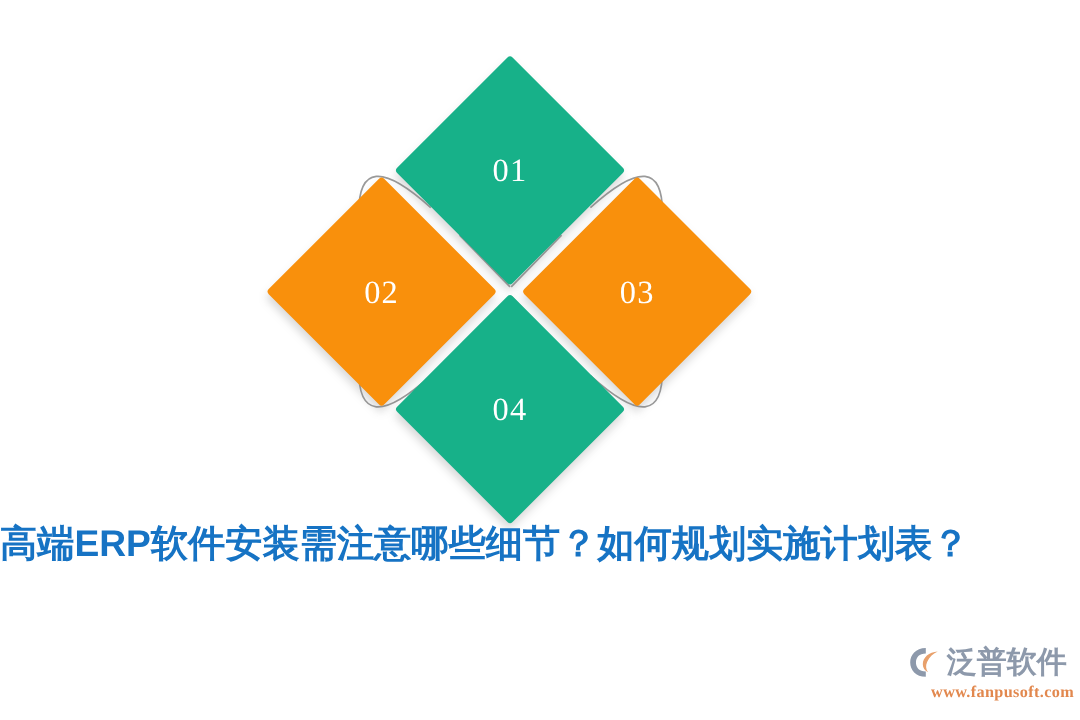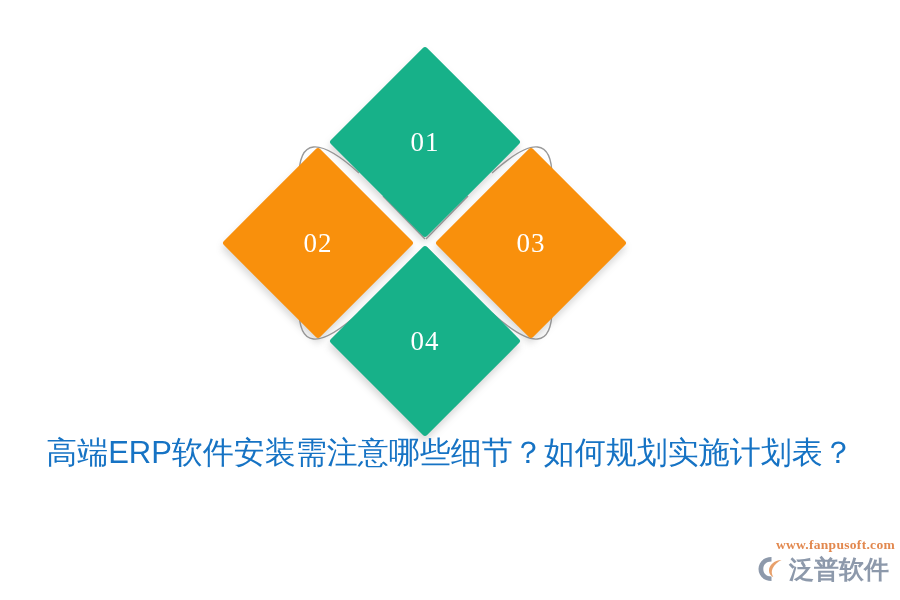--- a/index.html
+++ b/index.html
@@ -58,25 +58,25 @@
   #node-01 { left: 357px; top:  74px; }
   #node-02 { left: 250px; top: 175px; }
   #node-03 { left: 463px; top: 175px; }
   #node-04 { left: 357px; top: 273px; }
 
   
   #title {
     position: absolute;
     left: 0;
     top: 424px;
-    width: 900px;
+    width: 740px;
     text-align: center;
     color: #1673c4;
     font-size: 31px;
-    font-weight: normal;
+    font-weight: bold;
     line-height: 58px;
     white-space: nowrap;
     letter-spacing: 0px;
   }
 
   
   #logo {
     position: absolute;
     left: 757px;
     top: 536px;
@@ -159,25 +159,25 @@
 
     <div class="diamond" id="node-04" style="background:#17b189;">
       <span class="num">04</span>
     </div>
 
   </div>
 
   <div id="title">高端ERP软件安装需注意哪些细节？如何规划实施计划表？</div>
 
   <div id="logo">
-    <div id="logo-url">www.fanpusoft.com</div>
     <div id="logo-row">
       <svg id="logo-mark" viewBox="0 0 30 28">
         <path d="M14.5 2 C6 2 1.5 8 1.5 14 C1.5 20 6 26 14.5 26 L14.5 21.5
                  C9 21.5 6.3 18.2 6.3 14 C6.3 9.8 9 6.5 14.5 6.5 Z" fill="#8d99ab"></path>
         <path d="M24.5 5 C17 5.4 12 10.2 12 15.6 C12 18.6 13.6 21 16.4 22.2
                  C14.6 19.6 14.2 16.6 15.6 13.6 C17.4 9.6 20.8 6.6 24.5 5 Z" fill="#e8a06b"></path>
       </svg>
       <span id="logo-name">泛普软件</span>
     </div>
+    <div id="logo-url">www.fanpusoft.com</div>
   </div>
 
 </div>
 
 </body></html>

